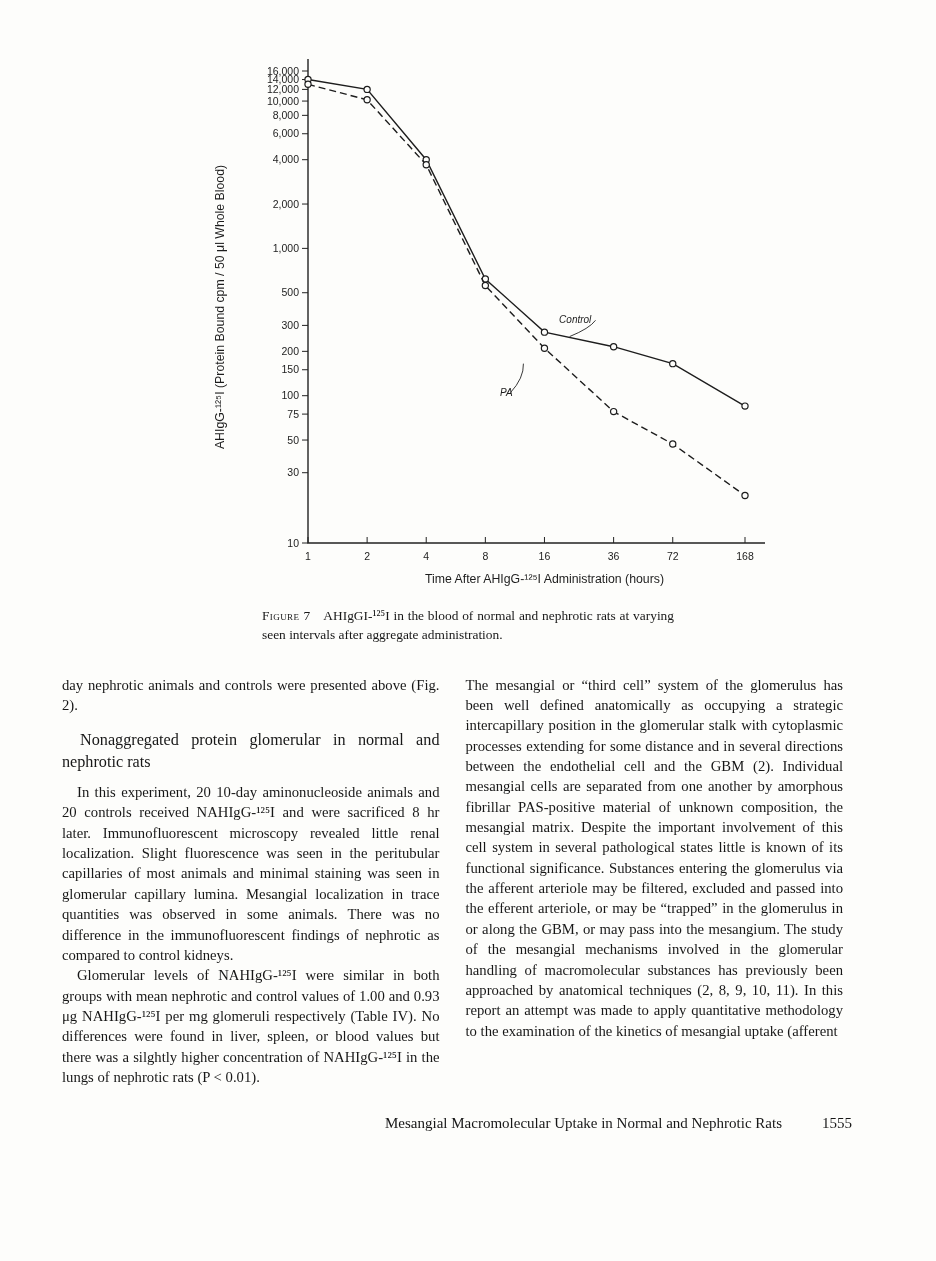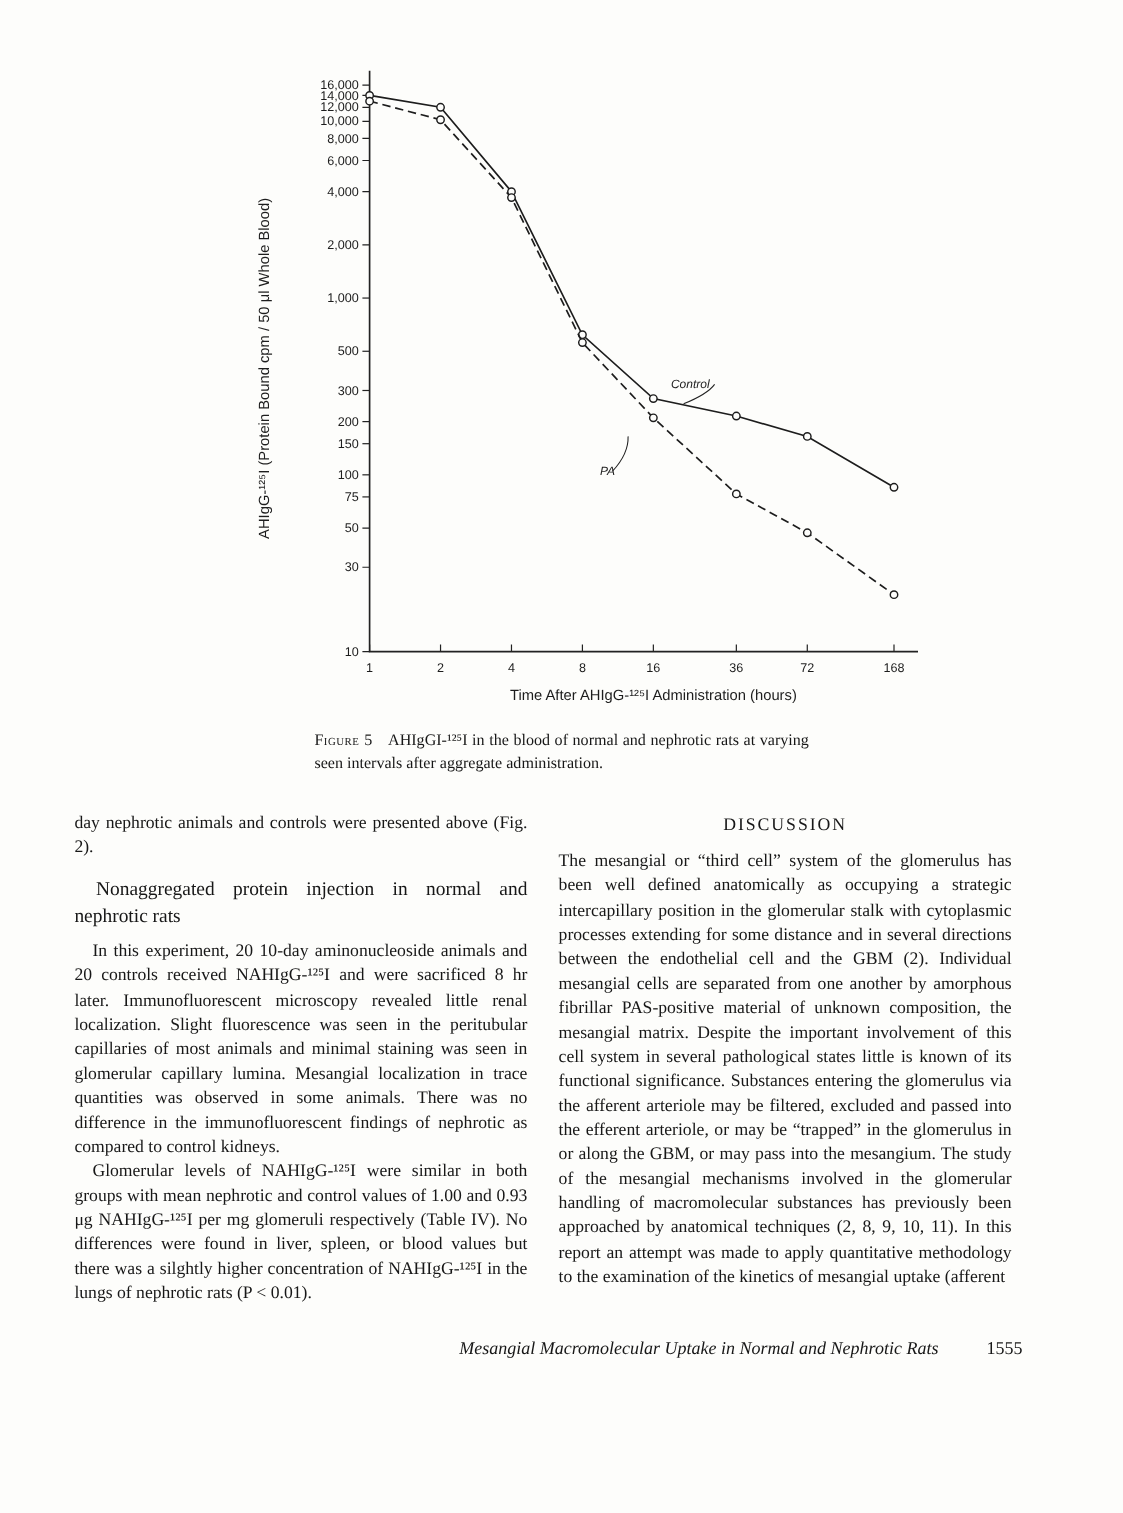--- a/index.html
+++ b/index.html
@@ -14,21 +14,21 @@
   .caption{margin:12px 0 0 262px;width:412px;font-size:13.4px;line-height:1.4;text-align:justify;}
   .cap-label{font-variant:small-caps;letter-spacing:.4px;}
   .cap-label::after{content:"   ";white-space:pre;}
   .columns{display:flex;gap:26px;margin:30px 93px 0 62px;}
   .col{flex:1;font-size:14.7px;line-height:1.385;text-align:justify;}
   .col p{margin:0;}
   .col p.indent{text-indent:15px;}
   h2.section{font-size:16.2px;font-weight:400;margin:15px 0 9px;text-indent:18px;line-height:1.32;}
   h2.discussion{font-size:14.8px;font-weight:400;text-align:center;letter-spacing:1.6px;margin:2px 0 10px;}
   .footer{display:flex;justify-content:flex-end;align-items:baseline;gap:40px;margin:28px 84px 0 0;font-size:15px;}
-  .running{font-style:italic;}
+  .running{}
 </style>
 </head>
 <body>
 
 <div class="page">
 
   <figure class="figure" style="margin:56px 0 16px 0;">
     <div id="chart-mount" class="chart"><svg width="630" height="535" viewBox="0 0 630 535">
           <path d="M 108 3 L 108 487 L 565 487" fill="none" stroke="#222" stroke-width="1.4"></path>
           <line x1="102" y1="15" x2="108" y2="15" stroke="#222" stroke-width="1"></line>
@@ -102,33 +102,32 @@
           <circle cx="472.73775021105246" cy="387.9930368828749" r="3.1" fill="#fdfdfb" stroke="#1d1d1d" stroke-width="1.2"></circle>
           <circle cx="545" cy="439.53376654505206" r="3.1" fill="#fdfdfb" stroke="#1d1d1d" stroke-width="1.2"></circle>
           <text x="359.11804826652724" y="267.307003701438" font-size="10" font-style="italic">Control</text>
           <path d="M 395.5180482665272 264.307003701438 Q 389.58928933836114 272.4331076661358 369.6605304101951 280.5592116308336" fill="none" stroke="#222" stroke-width="0.9"></path>
           <text x="300.00262139735304" y="339.6896612626988" font-size="10" font-style="italic">PA</text>
           <path d="M 310.402621397353 336.6896612626988 Q 323.9053677528842 322.17084451666136 323.4081141084155 307.65202777062393" fill="none" stroke="#222" stroke-width="0.9"></path>
           <text x="344.5" y="527" text-anchor="middle" font-size="12.3">Time After AHIgG-¹²⁵I Administration (hours)</text>
           <text transform="translate(24 251) rotate(-90)" text-anchor="middle" font-size="12.3">AHIgG-¹²⁵I (Protein Bound cpm / 50 μl Whole Blood)</text>
         </svg></div>
     <figcaption class="caption">
-      <span class="cap-label">Figure 5</span><span>AHIgGI-¹²⁵I in the blood of normal and nephrotic rats at varying seen intervals after aggregate administration.</span>
+      <span class="cap-label">Figure 7</span><span>AHIgGI-¹²⁵I in the blood of normal and nephrotic rats at varying seen intervals after aggregate administration.</span>
     </figcaption>
   </figure>
 
   <div class="columns">
     <div class="col">
       <p>day nephrotic animals and controls were presented above (Fig. 2).</p>
-      <h2 class="section">Nonaggregated protein injection in normal and nephrotic rats</h2>
+      <h2 class="section">Nonaggregated protein glomerular in normal and nephrotic rats</h2>
       <p class="indent">In this experiment, 20 10-day aminonucleoside animals and 20 controls received NAHIgG-¹²⁵I and were sacrificed 8 hr later. Immunofluorescent microscopy revealed little renal localization. Slight fluorescence was seen in the peritubular capillaries of most animals and minimal staining was seen in glomerular capillary lumina. Mesangial localization in trace quantities was observed in some animals. There was no difference in the immunofluorescent findings of nephrotic as compared to control kidneys.</p>
       <p class="indent">Glomerular levels of NAHIgG-¹²⁵I were similar in both groups with mean nephrotic and control values of 1.00 and 0.93 μg NAHIgG-¹²⁵I per mg glomeruli respectively (Table IV). No differences were found in liver, spleen, or blood values but there was a silghtly higher concentration of NAHIgG-¹²⁵I in the lungs of nephrotic rats (P &lt; 0.01).</p>
     </div>
     <div class="col">
-      <h2 class="discussion">DISCUSSION</h2>
       <p>The mesangial or “third cell” system of the glomerulus has been well defined anatomically as occupying a strategic intercapillary position in the glomerular stalk with cytoplasmic processes extending for some distance and in several directions between the endothelial cell and the GBM (2). Individual mesangial cells are separated from one another by amorphous fibrillar PAS-positive material of unknown composition, the mesangial matrix. Despite the important involvement of this cell system in several pathological states little is known of its functional significance. Substances entering the glomerulus via the afferent arteriole may be filtered, excluded and passed into the efferent arteriole, or may be “trapped” in the glomerulus in or along the GBM, or may pass into the mesangium. The study of the mesangial mechanisms involved in the glomerular handling of macromolecular substances has previously been approached by anatomical techniques (2, 8, 9, 10, 11). In this report an attempt was made to apply quantitative methodology to the examination of the kinetics of mesangial uptake (afferent</p>
     </div>
   </div>
 
   <div class="footer">
     <span class="running">Mesangial Macromolecular Uptake in Normal and Nephrotic Rats</span>
     <span class="pageno">1555</span>
   </div>
 
 </div>

